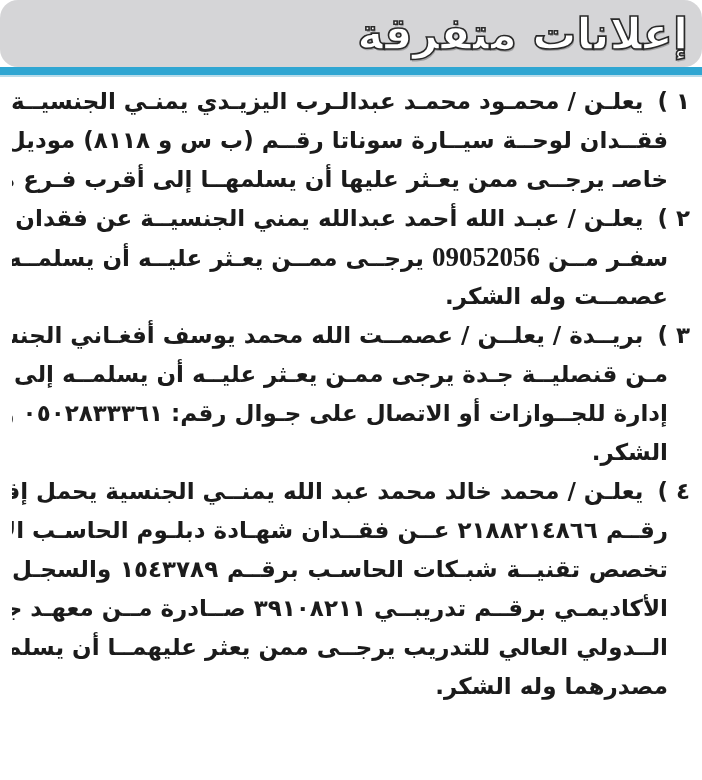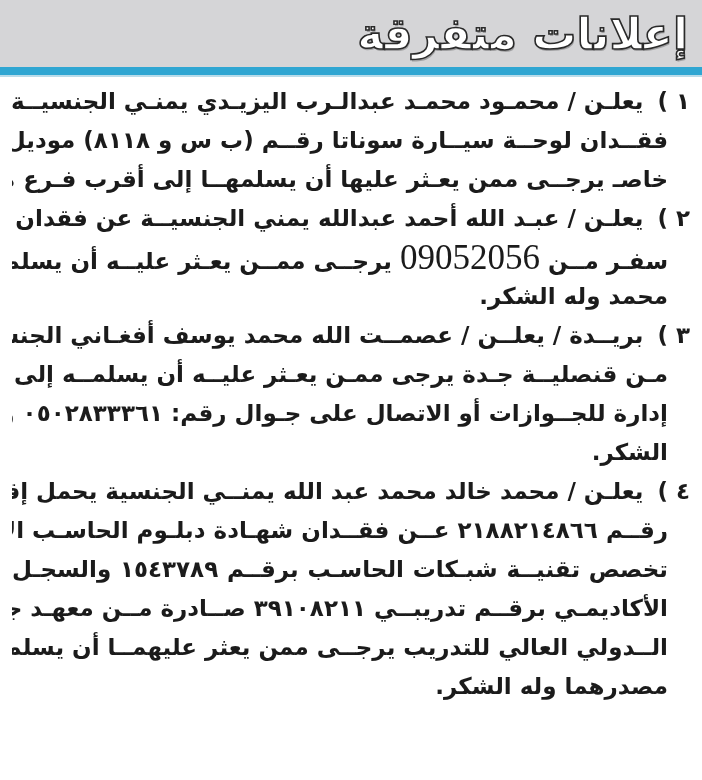--- a/index.html
+++ b/index.html
@@ -14,20 +14,21 @@
       position: relative;
       font-family: "DejaVu Sans", sans-serif;
       color: #1b1b1b;
     }
     .header {
       position: absolute;
       left: 0; top: 0;
       width: 702px;
       height: 67px;
       background: #d5d5d7;
+      border-radius: 18px;
     }
     .header-title {
       position: absolute;
       right: 14px;
       top: 6px;
       font-family: "DejaVu Sans", sans-serif;
       font-weight: bold;
       font-size: 44px;
       line-height: 56px;
       color: #ffffff;
@@ -79,22 +80,22 @@
     }
     .line.last {
       text-align-last: right;
     }
     .num {
       font-weight: bold;
       margin-left: 6px;
     }
     .latin {
       font-family: "Liberation Serif", serif;
-      font-weight: normal;
-      font-size: 35px;
+      font-weight: bold;
+      font-size: 27px;
       letter-spacing: -0.5px;
     }
   </style>
 </head>
 <body>
 
 <div class="header">
   <div class="header-title">إعلانات متفرقة</div>
 </div>
 <div class="stripe"></div>
@@ -104,21 +105,21 @@
 
   <div class="ad">
     <span class="line first"><span class="num">١ )</span> <span>يعلـن / محمـود محمـد عبدالـرب اليزيـدي يمنـي الجنسيــة عن</span></span>
     <span class="line cont">فقــدان لوحــة سيــارة سوناتا رقــم (ب س و ٨١١٨) موديل ٢٠١١</span>
     <span class="line cont">خاصـ يرجــى ممن يعـثر عليها أن يسلمهــا إلى أقرب فـرع مرور أو</span>
   </div>
 
   <div class="ad">
     <span class="line first"><span class="num">٢ )</span> <span>يعلـن / عبـد الله أحمد عبدالله يمني الجنسيــة عن فقدان جواز</span></span>
     <span class="line cont"><span>سفـر مــن</span> <span class="latin">09052056</span> <span>يرجــى ممــن يعـثر عليــه أن يسلمــه إلى</span></span>
-    <span class="line cont last">محمد وله الشكر.</span>
+    <span class="line cont last">عصمــت وله الشكر.</span>
   </div>
 
   <div class="ad">
     <span class="line first"><span class="num">٣ )</span> <span>بريــدة / يعلــن / عصمــت الله محمد يوسف أفغـاني الجنسية عن</span></span>
     <span class="line cont">مـن قنصليــة جـدة يرجى ممـن يعـثر عليــه أن يسلمــه إلى أقرب</span>
     <span class="line cont">إدارة للجــوازات أو الاتصال على جـوال رقم: ٠٥٠٢٨٣٣٣٦١ وله</span>
     <span class="line cont last">الشكر.</span>
   </div>
 
   <div class="ad">

